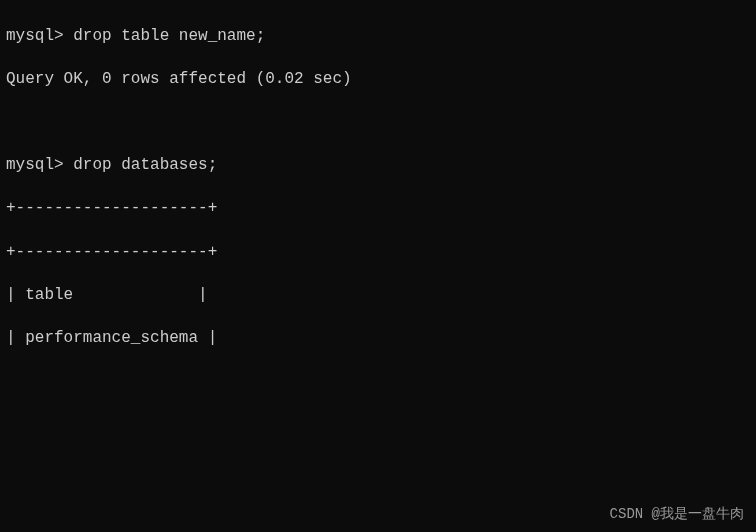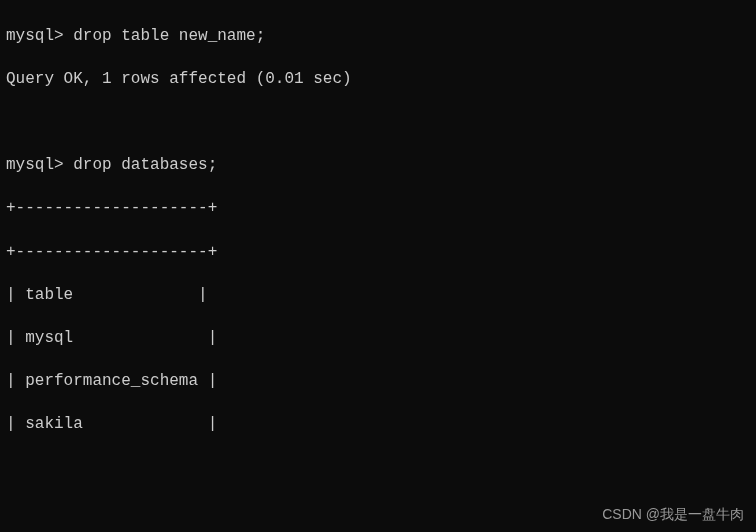--- a/index.html
+++ b/index.html
@@ -23,39 +23,37 @@
       white-space: pre;
     }
     .line {
       display: block;
     }
     .watermark {
       position: absolute;
       bottom: 8px;
       right: 12px;
       color: #999999;
-      font-family: Liberation Sans, sans-serif;
+      font-family: Liberation Mono, monospace;
       font-size: 14px;
       margin-top: 36px;
     }
   </style>
 </head>
 <body>
 
 <div class="terminal">
 <span class="line"><span>mysql&gt;</span> <span>drop table new_name;</span></span>
-<span class="line">Query OK, 1 rows affected (0.01 sec)</span>
+<span class="line">Query OK, 0 rows affected (0.02 sec)</span>
 <span class="line"> </span>
 <span class="line"><span>mysql&gt;</span> <span>drop databases;</span></span>
 <span class="line">+--------------------+</span>
 <span class="line">+--------------------+</span>
 <span class="line">| table             |</span>
-<span class="line">| mysql              |</span>
 <span class="line">| performance_schema |</span>
-<span class="line">| sakila             |</span>
 
 
 
 
 
 
 
 
 
 </div>

